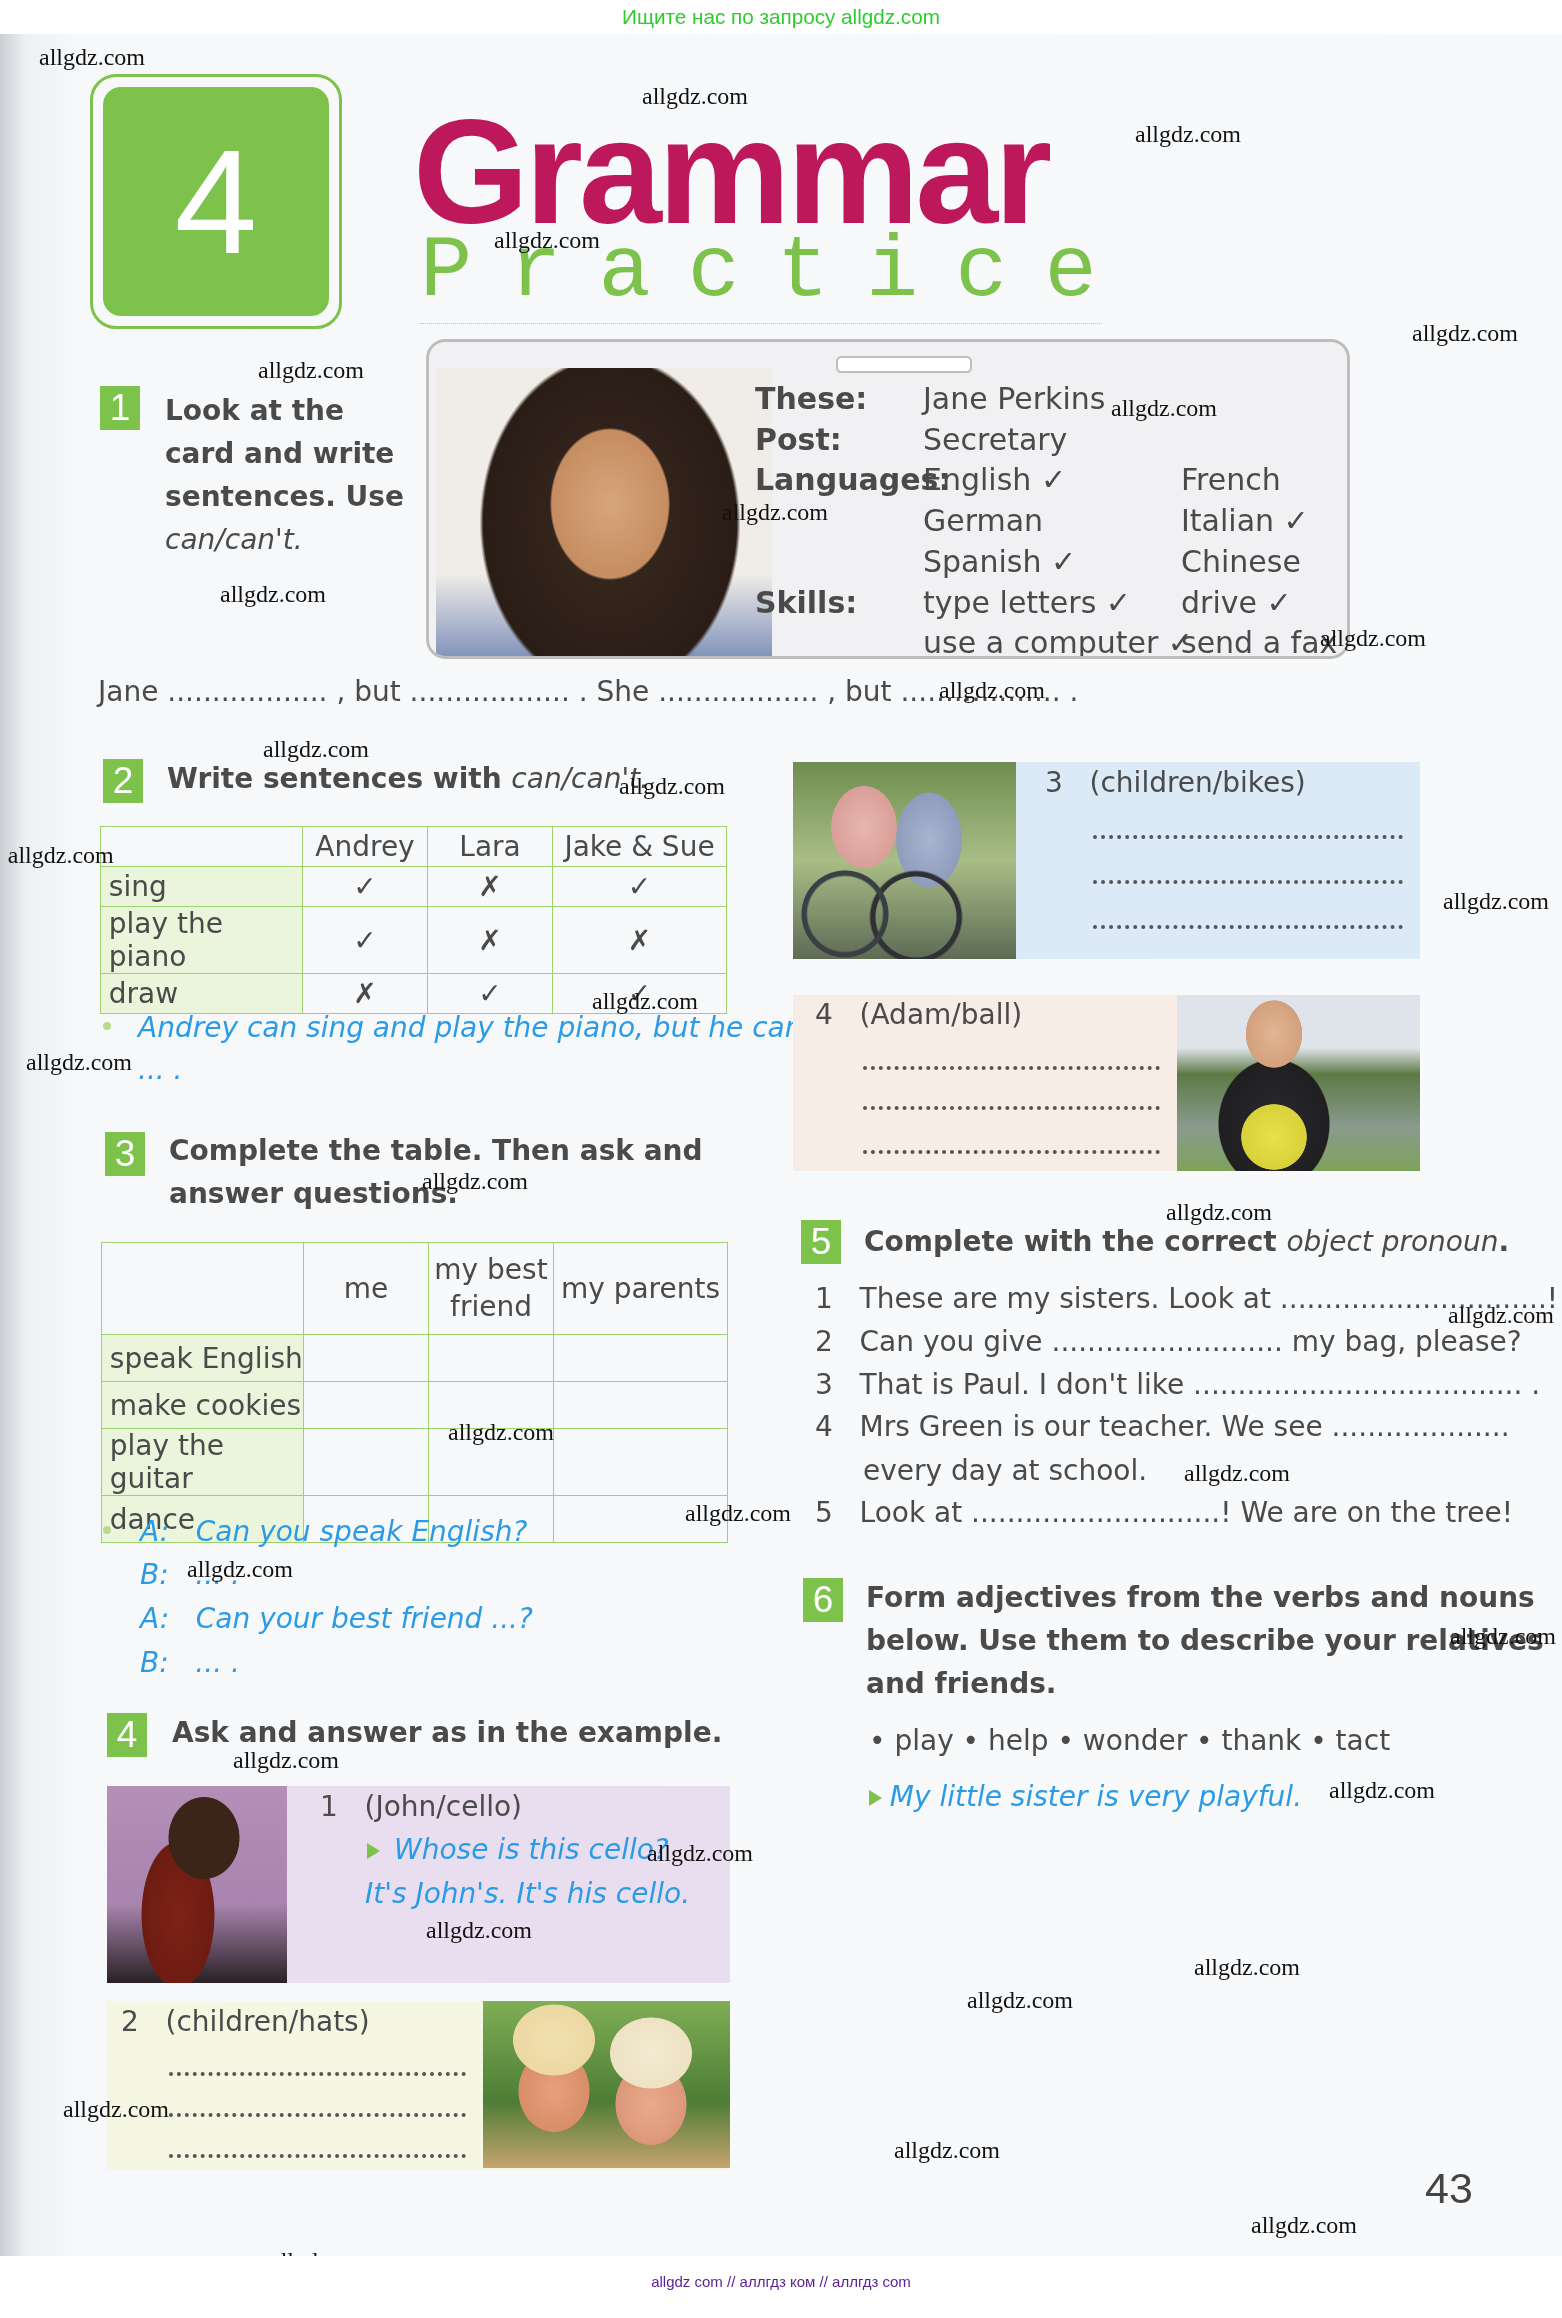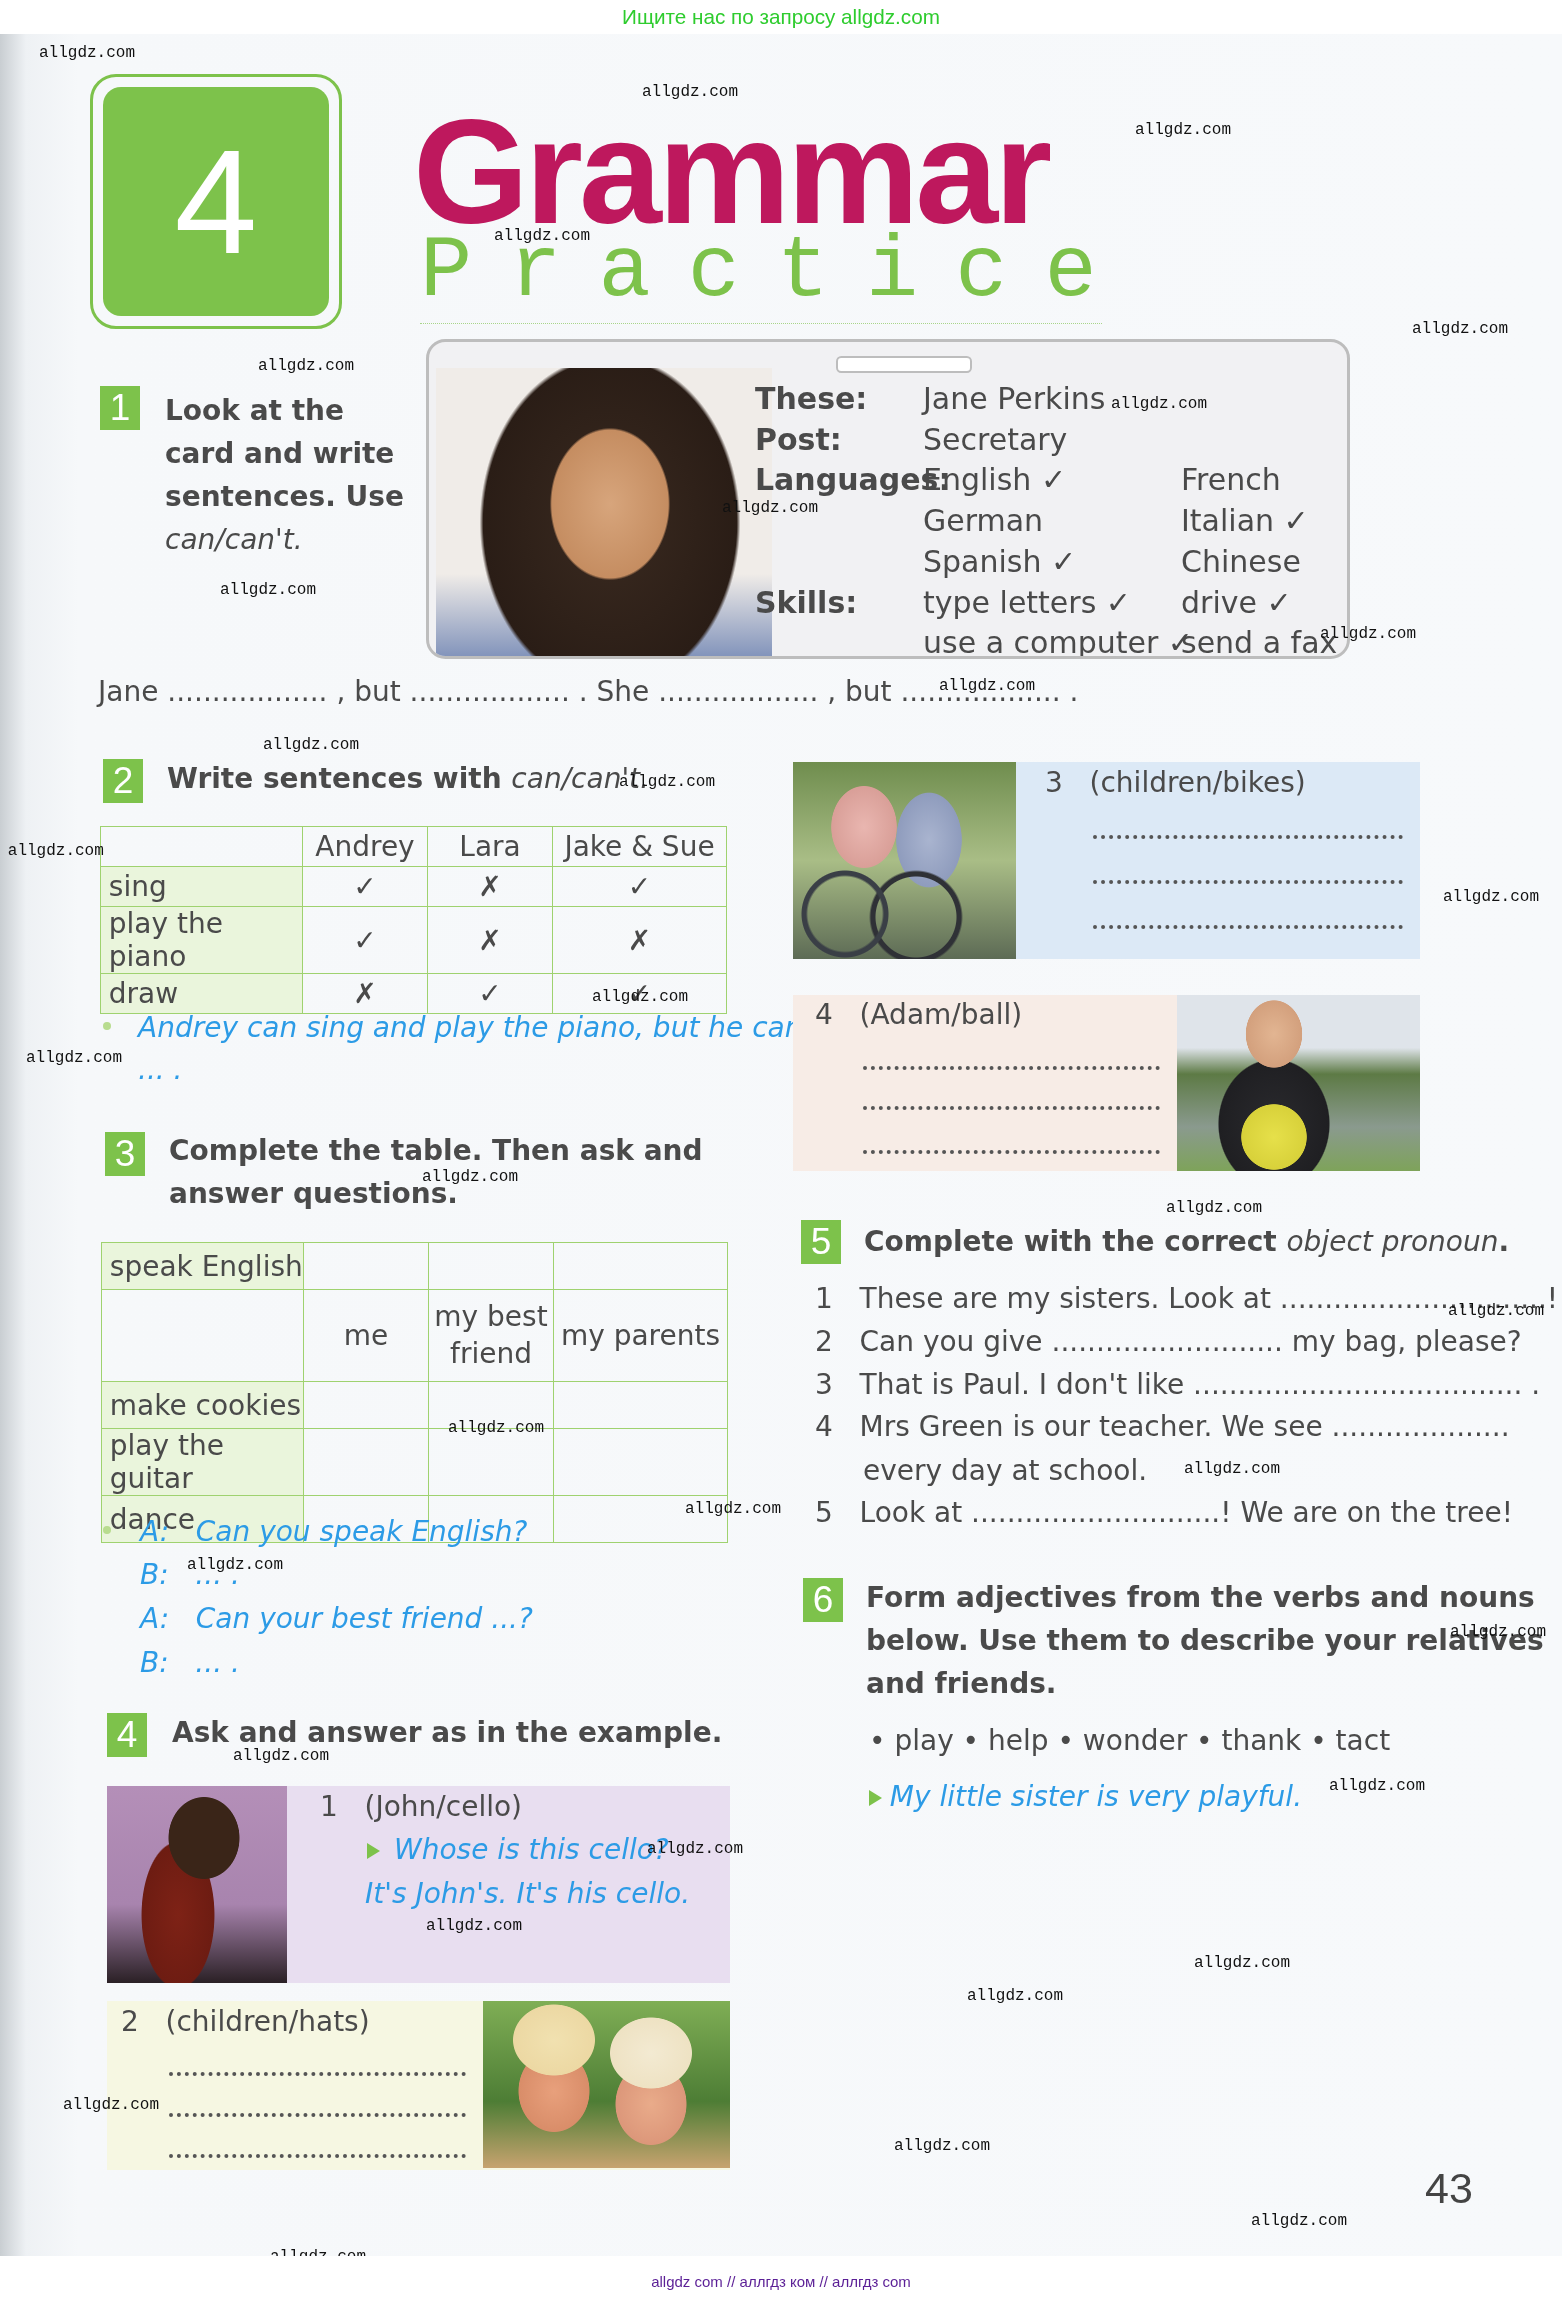--- a/index.html
+++ b/index.html
@@ -7,21 +7,21 @@
   body { position: relative; font-family: "DejaVu Sans", "Liberation Sans", sans-serif; color: #4a4a4a; }
 
   .top-banner { position: absolute; top: 0; left: 0; width: 1562px; height: 34px; background: #fff; text-align: center; }
   .top-banner span { font-family: "Liberation Sans", sans-serif; font-size: 20.7px; color: #2ecc2e; line-height: 34px; }
 
   .page { position: absolute; top: 34px; left: 0; width: 1562px; height: 2222px;
           background: linear-gradient(90deg, #c9ced2 0px, #eef1f4 26px, #f6f8fa 78px, #f7f9fb 100%); }
   .bottom-banner { position: absolute; top: 2256px; left: 0; width: 1562px; height: 63px; background: #fff; text-align: center; }
   .bottom-banner span { font-family: "Liberation Sans", sans-serif; font-size: 15px; color: #5b1f96; line-height: 52px; }
 
-  .wm { position: absolute; font-family: Liberation Mono, monospace; font-size: 16px; color: #111; white-space: nowrap; }
+  .wm { position: absolute; font-family: Liberation Serif, serif; font-size: 24px; color: #111; white-space: nowrap; }
 
   
   .unit-badge { position: absolute; left: 90px; top: 74px; width: 252px; height: 255px; border: 3.2px solid #7dc24b; border-radius: 26px; padding: 9.7px; }
   .unit-badge-inner { width: 100%; height: 100%; background: #7dc24b; border-radius: 18px; display: flex; align-items: center; justify-content: center; }
   .unit-badge-inner span { font-family: "Liberation Sans", sans-serif; font-size: 149px; color: #fff; font-weight: 300; }
   .title-main { position: absolute; left: 413px; top: 97px; font-family: "Liberation Sans", sans-serif; font-weight: bold; font-size: 149px; color: #be185d; letter-spacing: -3.9px; line-height: 1; }
   .title-sub { position: absolute; left: 420px; top: 229px; font-family: "Liberation Mono", monospace; font-size: 87px; color: #7dc24b; letter-spacing: 37px; line-height: 1; }
   .title-rule { position: absolute; left: 420px; top: 323px; width: 682px; border-top: 1.9px dotted #a9d58a; }
 
   
@@ -142,31 +142,31 @@
 <div class="answer-blue" style="left:138px;top:1053px;">... .</div>
 
 <div class="ex-num" style="left:105px;top:1132px;">3</div>
 <div class="ex-title" style="left:169px;top:1129px;">
   <div>Complete the table. Then ask and</div>
   <div>answer questions.</div>
 </div>
 
 <table class="grid" style="left:101px;top:1242px;width:627px;">
   <tbody>
-      <tr style="height:47px;">
-    <td class="rowh">speak English</td>
-    <td></td>
-        <td></td>
-        <td></td>
-  </tr>
-  <tr style="height:92px;">
+      <tr style="height:92px;">
     <td style="width:202px;"></td>
     <td style="width:125px;">me</td>
     <td style="width:125px;line-height:1.3;">my best friend</td>
     <td>my parents</td>
+  </tr>
+  <tr style="height:47px;">
+    <td class="rowh">speak English</td>
+    <td></td>
+        <td></td>
+        <td></td>
   </tr>
   <tr style="height:47px;">
     <td class="rowh">make cookies</td>
     <td></td>
         <td></td>
         <td></td>
   </tr>
   <tr style="height:47px;">
     <td class="rowh">play the guitar</td>
     <td></td>

